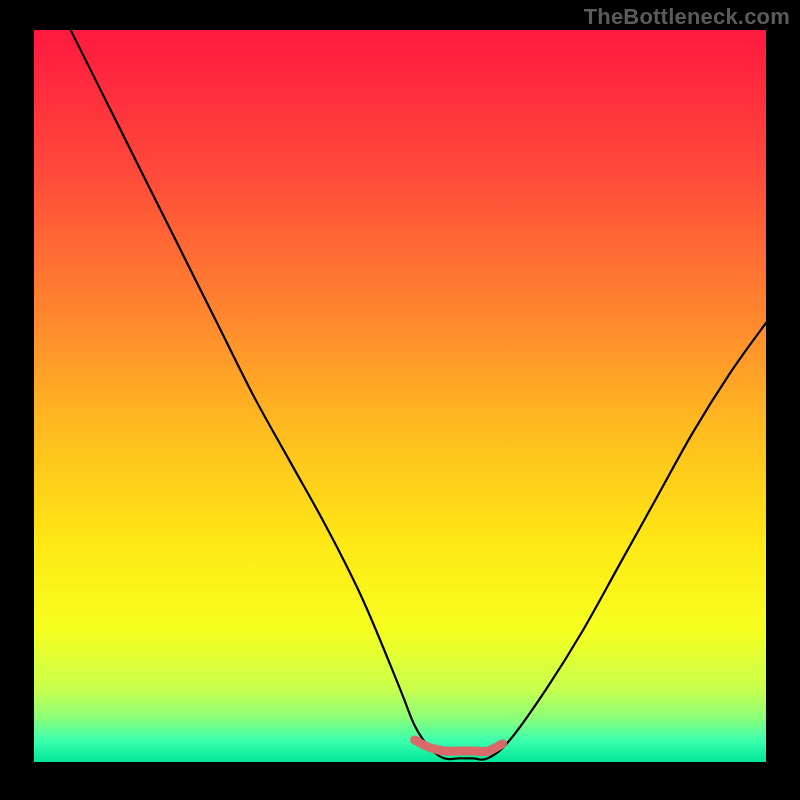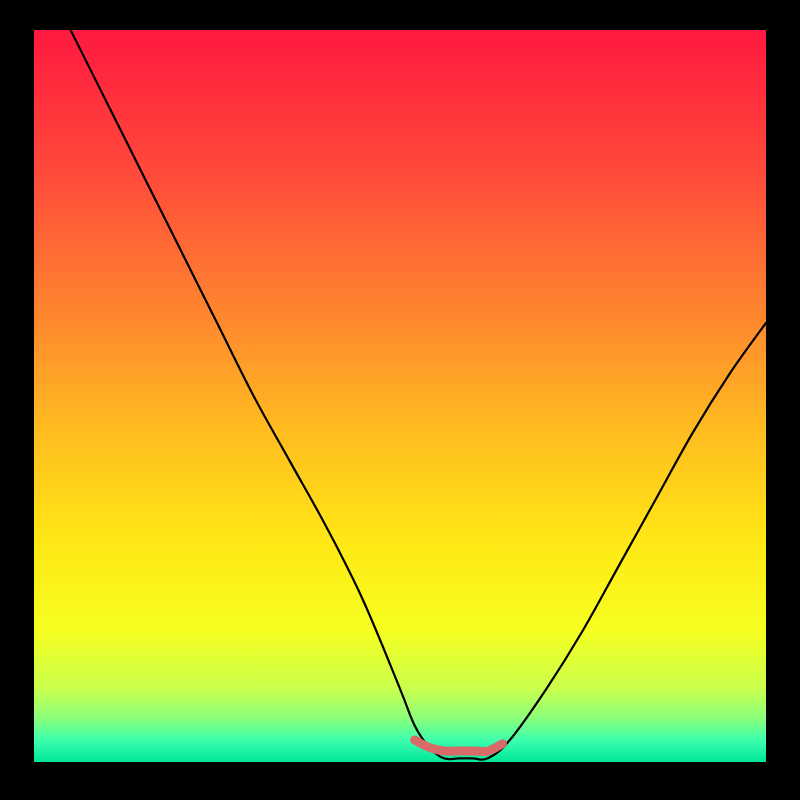--- a/index.html
+++ b/index.html
@@ -28,20 +28,21 @@
     z-index: 10;
   }
   svg {
     display: block;
   }
 </style>
 </head>
 <body>
 
 <div class="frame">
+  <div class="watermark">TheBottleneck.com</div>
   <svg id="chart-svg" width="800" height="800" viewBox="0 0 800 800">
     <defs>
       <linearGradient id="bg-grad" x1="0" y1="0" x2="0" y2="1">
           <stop offset="0%" stop-color="#ff193f"></stop>
           <stop offset="20%" stop-color="#ff4b3a"></stop>
           <stop offset="40%" stop-color="#ff8a2e"></stop>
           <stop offset="55.00000000000001%" stop-color="#ffbd1f"></stop>
           <stop offset="70%" stop-color="#ffe815"></stop>
           <stop offset="82%" stop-color="#f6ff20"></stop>
           <stop offset="90%" stop-color="#c9ff4d"></stop>

